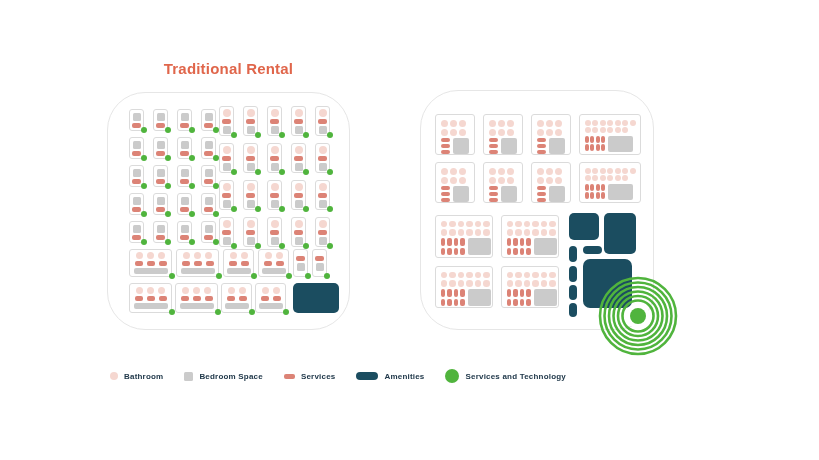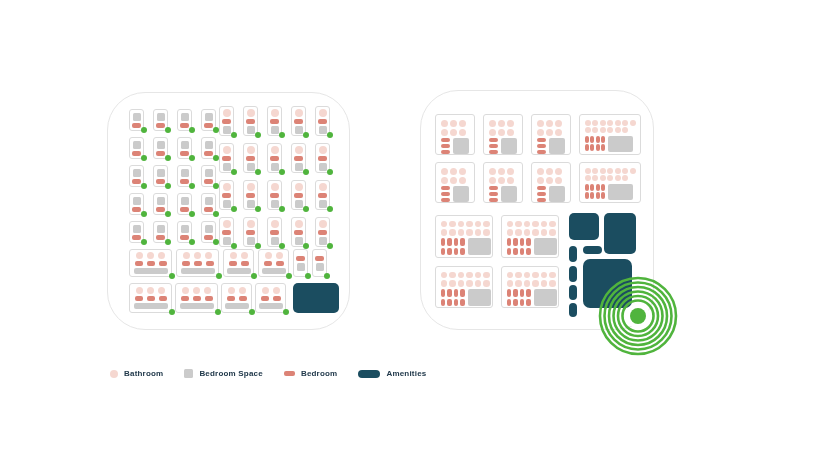--- a/index.html
+++ b/index.html
@@ -32,20 +32,21 @@
   .li-bedroom{width:8px;height:8px;border-radius:50%;background:var(--bedroom,#F5D7D0);}
   .li-living{width:9px;height:9px;border-radius:1.5px;background:var(--living,#CBCBCB);}
   .li-bathroom{width:11px;height:5px;border-radius:2px;background:var(--bathroom,#DC8376);}
   .li-amenities{width:22px;height:8px;border-radius:4px;background:var(--teal,#1B4D60);}
   .li-services{width:14px;height:14px;border-radius:50%;background:var(--green,#50B43D);}
 </style>
 </head>
 <body>
 
 <div class="canvas">
+  <div class="title" style="left:107px;top:60px;width:243px">Traditional Rental</div>
 
   <div class="building" id="bldg-left" style="left:107px;top:92px;width:243px;height:238px">
       <div class="unit" style="left: 21px; top: 16px; width: 15px; height: 22px;">
         <div class="p-sq" style="width: 8px; height: 8px;"></div>
         <div class="p-bar" style="width: 9px; height: 5px;"></div>
         <div class="service-dot"></div>
       </div>
       <div class="unit" style="left: 45px; top: 16px; width: 15px; height: 22px;">
         <div class="p-sq" style="width: 8px; height: 8px;"></div>
         <div class="p-bar" style="width: 9px; height: 5px;"></div>
@@ -687,20 +688,24 @@
       <div class="legend-item">
         <div class="li-bedroom"></div>
         <span class="legend-label">Bathroom</span>
       </div>
       <div class="legend-item">
         <div class="li-living"></div>
         <span class="legend-label">Bedroom Space</span>
       </div>
       <div class="legend-item">
         <div class="li-bathroom"></div>
-        <span class="legend-label">Bedroom</span>
+        <span class="legend-label">Services</span>
       </div>
       <div class="legend-item">
         <div class="li-amenities"></div>
         <span class="legend-label">Amenities</span>
+      </div>
+      <div class="legend-item">
+        <div class="li-services"></div>
+        <span class="legend-label">Services and Technology</span>
       </div>
     </div>
 </div>
 
 </body></html>

